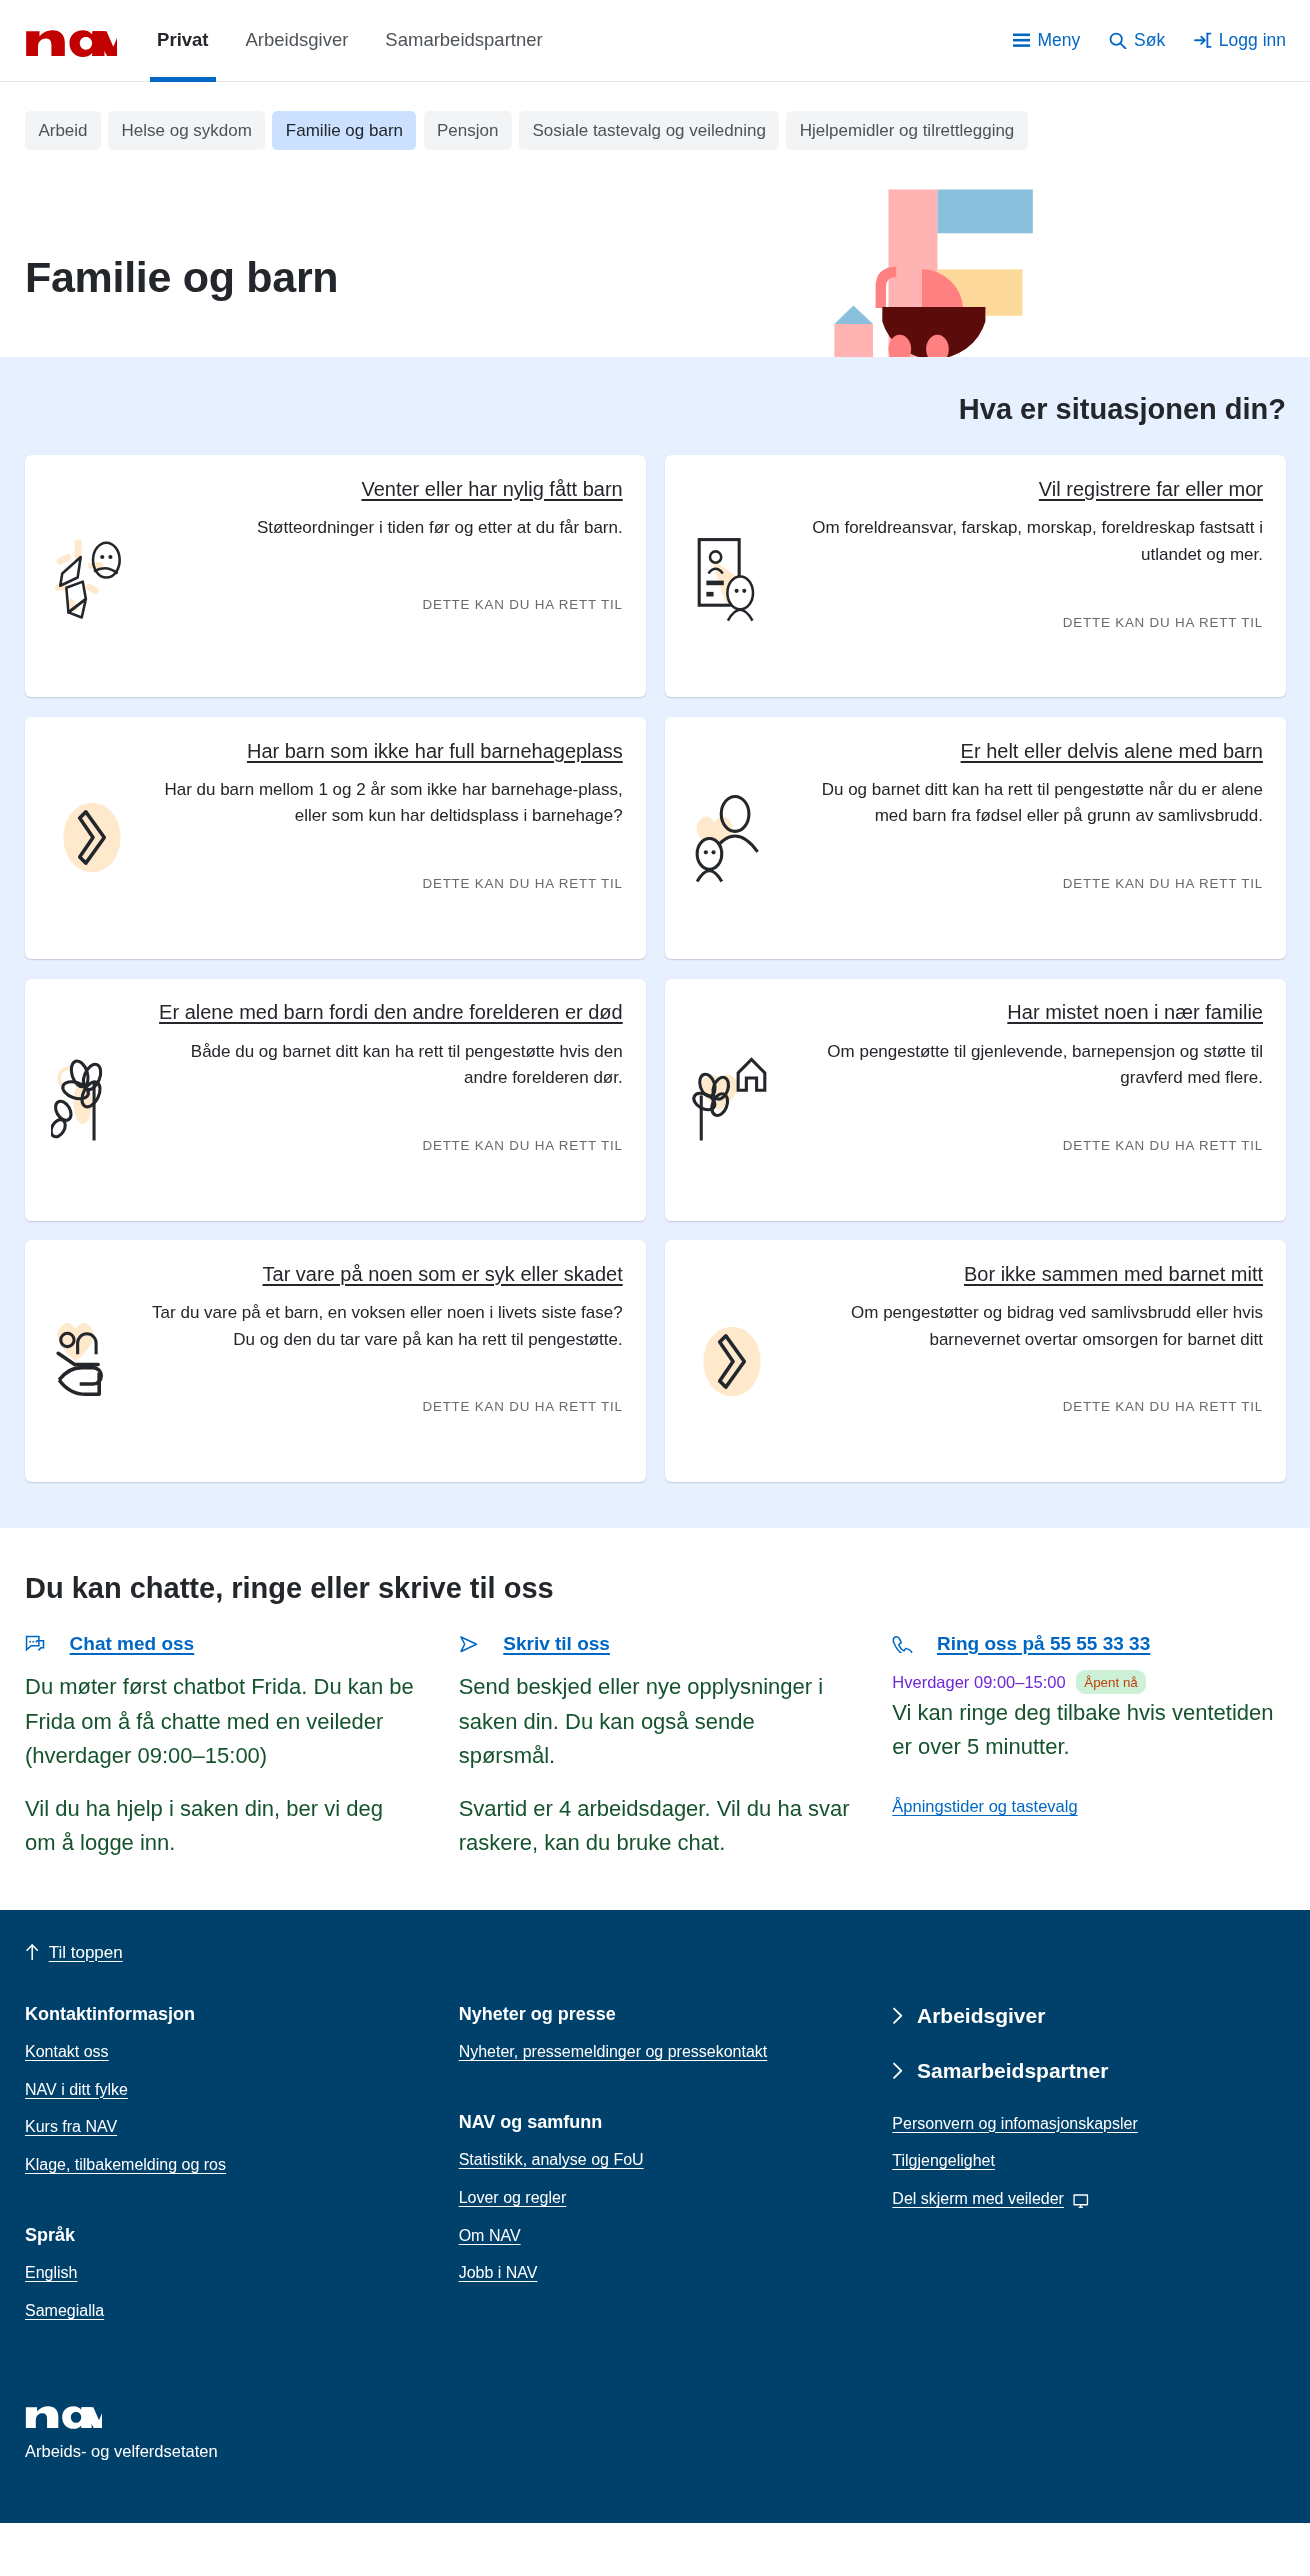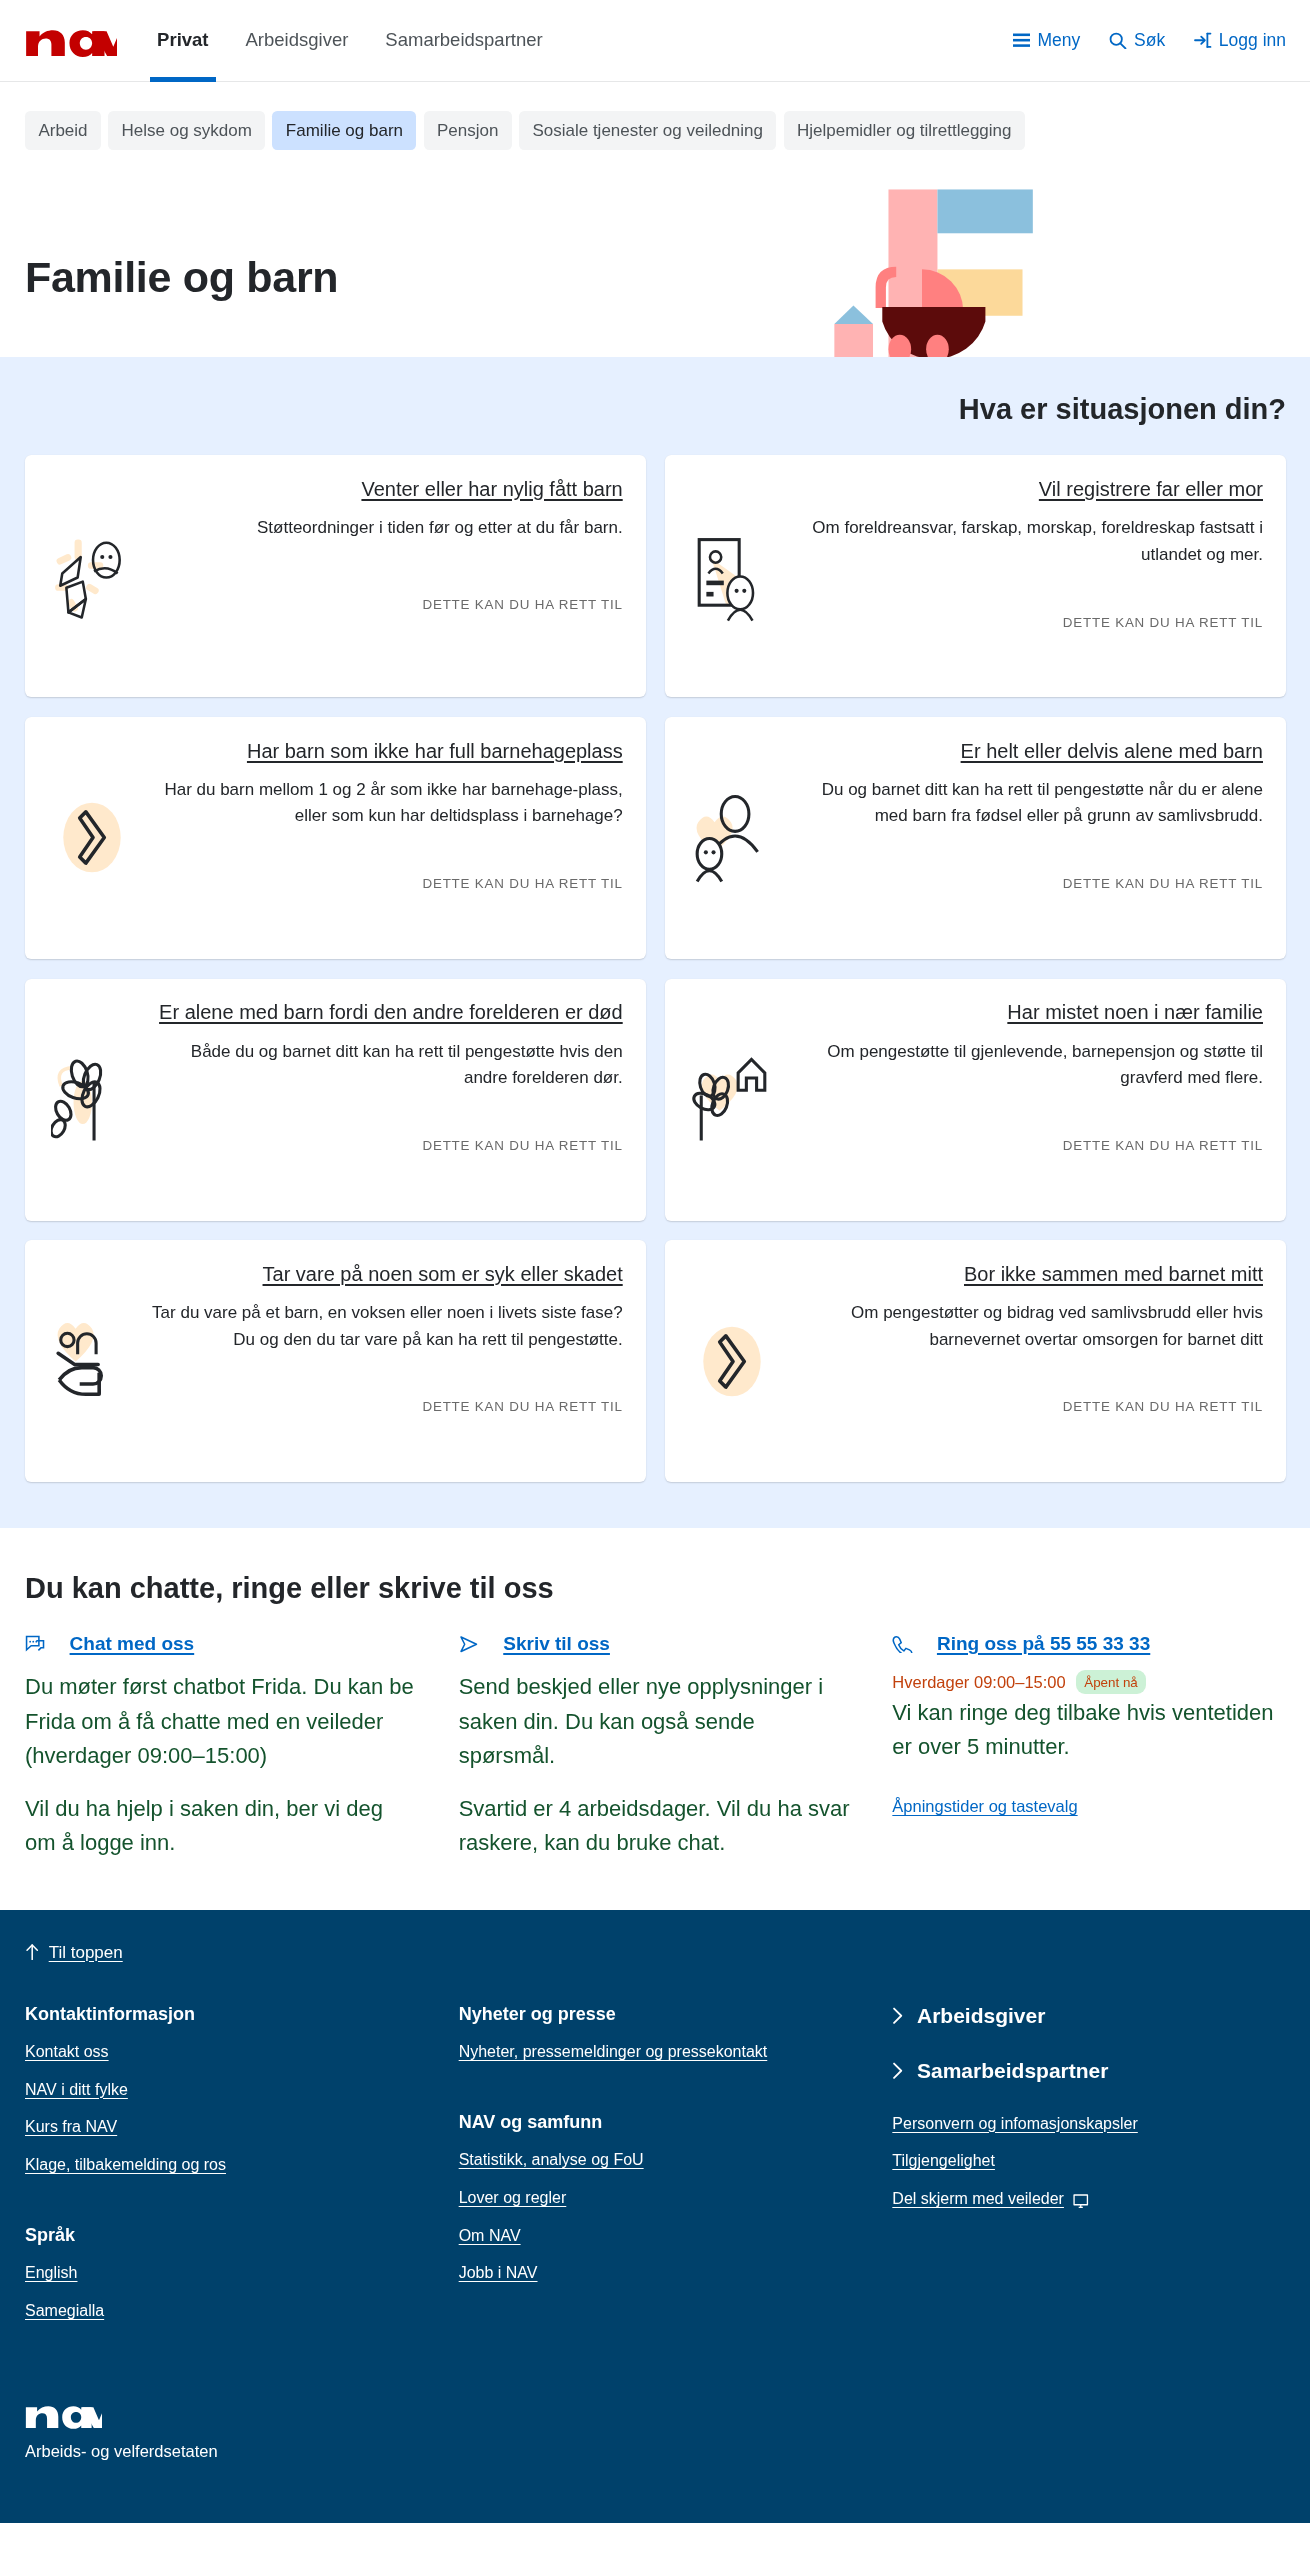--- a/index.html
+++ b/index.html
@@ -168,21 +168,21 @@
     color: #0067c5; font-size: 19px; font-weight: 600;
     margin-bottom: 15.5px; cursor: pointer;
   }
   .contact-link .lbl { text-decoration: underline; text-underline-offset: 3.1px; text-decoration-thickness: 1.5px; }
   .contact-link svg { display: block; flex: 0 0 auto; }
   .contact-p {
     font-size: 22px; line-height: 1.55; color: #14532d; margin-bottom: 19.6px;
   }
   .contact-p:last-child { margin-bottom: 0; }
   .hours-row { display: flex; align-items: center; gap: 10.3px; margin-bottom: 2.1px; }
-  .hours-text { font-size: 16.5px; color: #c2410c; }
+  .hours-text { font-size: 16.5px; color: #6d28d9; }
   .badge {
     background: #ccf1d6; color: #c2410c; font-size: 13.4px;
     padding: 3.1px 8.2px; border-radius: 9px; line-height: 1.3; white-space: nowrap;
   }
   .sublink {
     display: inline-block; color: #0067c5; font-size: 16.5px;
     text-decoration: underline; text-underline-offset: 3.1px;
     text-decoration-thickness: 1px; margin-top: 13.4px; cursor: pointer;
   }
 
@@ -277,21 +277,21 @@
         <span>Logg inn</span>
       </div>
     </div>
   </header>
 
   <nav class="chipbar">
     <div class="chip">Arbeid</div>
     <div class="chip">Helse og sykdom</div>
     <div class="chip active">Familie og barn</div>
     <div class="chip">Pensjon</div>
-    <div class="chip">Sosiale tjenester og veiledning</div>
+    <div class="chip">Sosiale tastevalg og veiledning</div>
     <div class="chip">Hjelpemidler og tilrettlegging</div>
   </nav>
 
   <section class="hero">
     <h1>Familie og barn</h1>
     <div class="hero-art">
       <svg width="289" height="183" viewBox="0 0 560 355" aria-hidden="true">
         <rect x="150" y="30" width="95" height="325" fill="#ffb3b3"></rect>
         <rect x="245" y="30" width="185" height="85" fill="#8bc0dd"></rect>
         <rect x="245" y="185" width="165" height="90" fill="#fcd99a"></rect>

